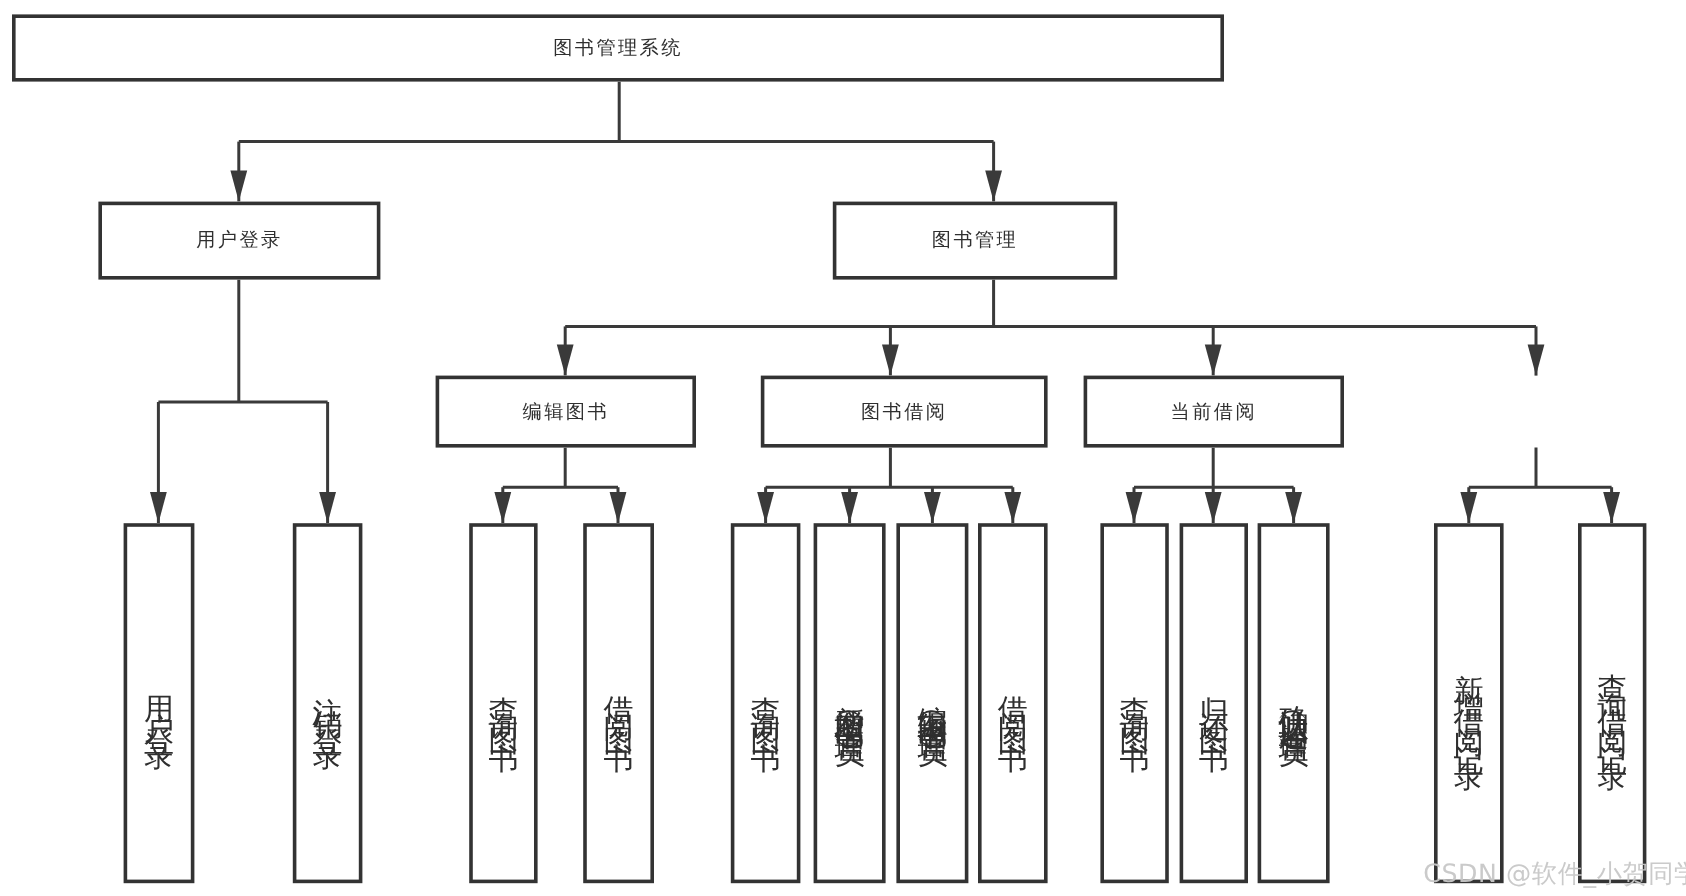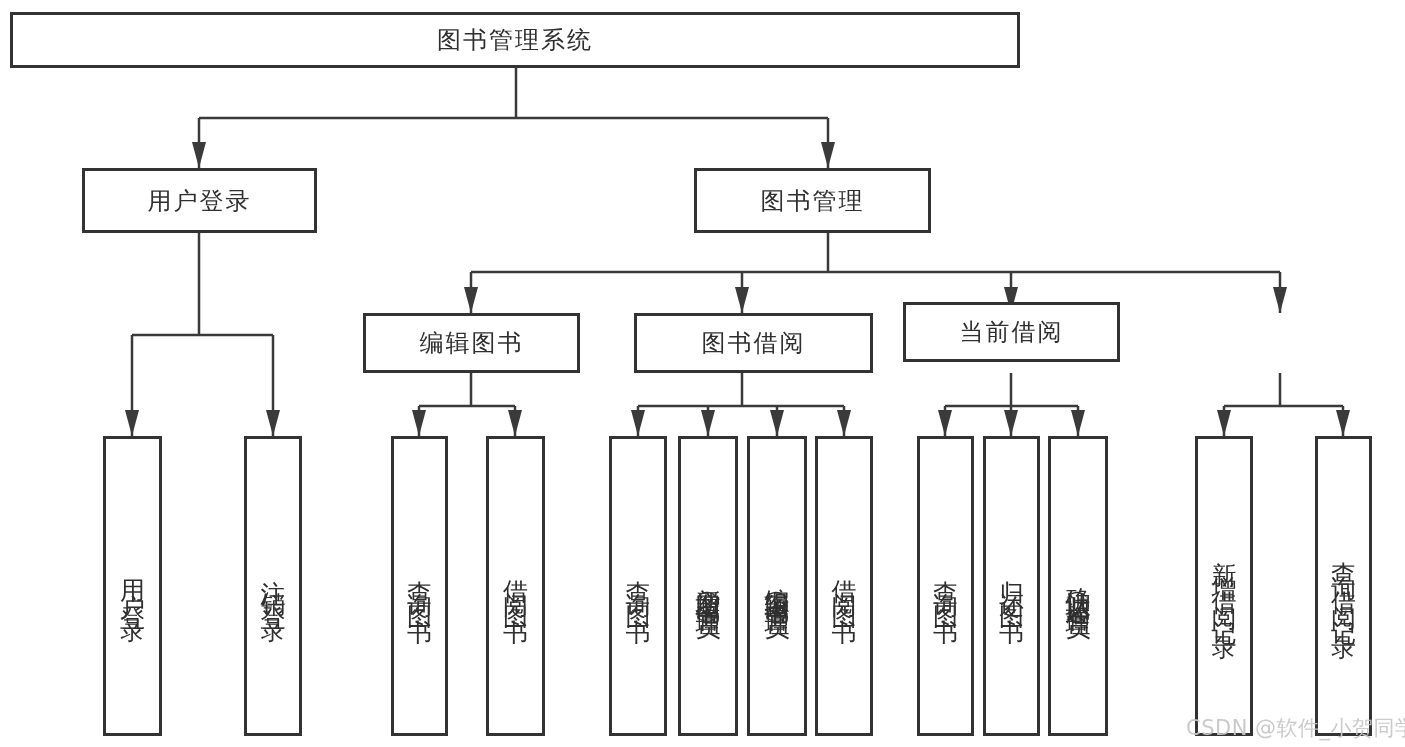--- a/index.html
+++ b/index.html
@@ -6,35 +6,35 @@
   .canvas{
     position:relative;width:1405px;height:747px;background:#ffffff;
     font-family:"DejaVu Sans",sans-serif;overflow:hidden;
   }
   .lines{position:absolute;left:0;top:0;width:1405px;height:747px;}
   .box{
     position:absolute;box-sizing:border-box;background:#ffffff;
     border:3px solid #333333;display:flex;align-items:center;justify-content:center;
     color:#2f2f2f;
   }
-  .hlabel{font-size:24px;letter-spacing:2px;white-space:nowrap;}
+  .hlabel{font-size:16px;letter-spacing:2px;white-space:nowrap;}
   .vlabel{
     writing-mode:vertical-rl;text-orientation:mixed;
     font-size:25px;white-space:nowrap;
   }
   .v4 .vlabel{letter-spacing:13px;}
   .v6 .vlabel{letter-spacing:15px;}
   .v9 .vlabel{letter-spacing:4px;}
   
   .pos-root{left:10px;top:12px;width:1010px;height:56px;}
   .pos-l2a{left:82px;top:168px;width:235px;height:65px;}
   .pos-l2b{left:694px;top:168px;width:237px;height:65px;}
   .pos-l3a{left:363px;top:313px;width:217px;height:60px;}
   .pos-l3b{left:634px;top:313px;width:239px;height:60px;}
-  .pos-l3c{left:903px;top:302px;width:217px;height:60px;}
+  .pos-l3c{left:903px;top:313px;width:217px;height:60px;}
   .pos-l3d{left:1173px;top:313px;width:215px;height:60px;}
   .leaf{top:436px;height:300px;}
   .pos-a1{left:103px;width:59px;}
   .pos-a2{left:244px;width:58px;}
   .pos-b1{left:391px;width:57px;}
   .pos-b2{left:486px;width:59px;}
   .pos-c1{left:609px;width:58px;}
   .pos-c2{left:678px;width:60px;}
   .pos-c3{left:747px;width:60px;}
   .pos-c4{left:815px;width:58px;}

